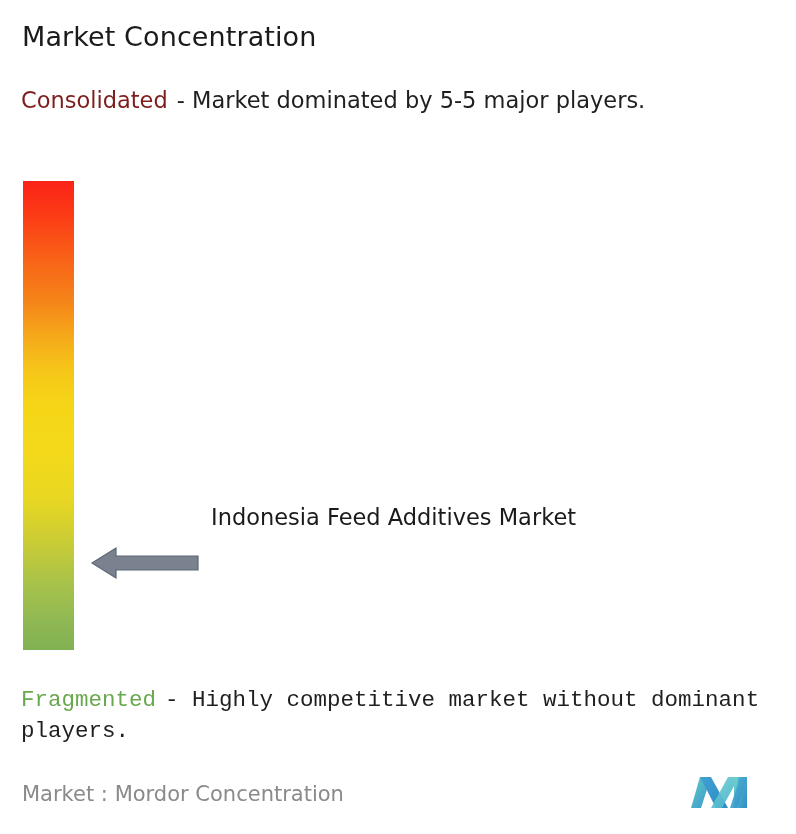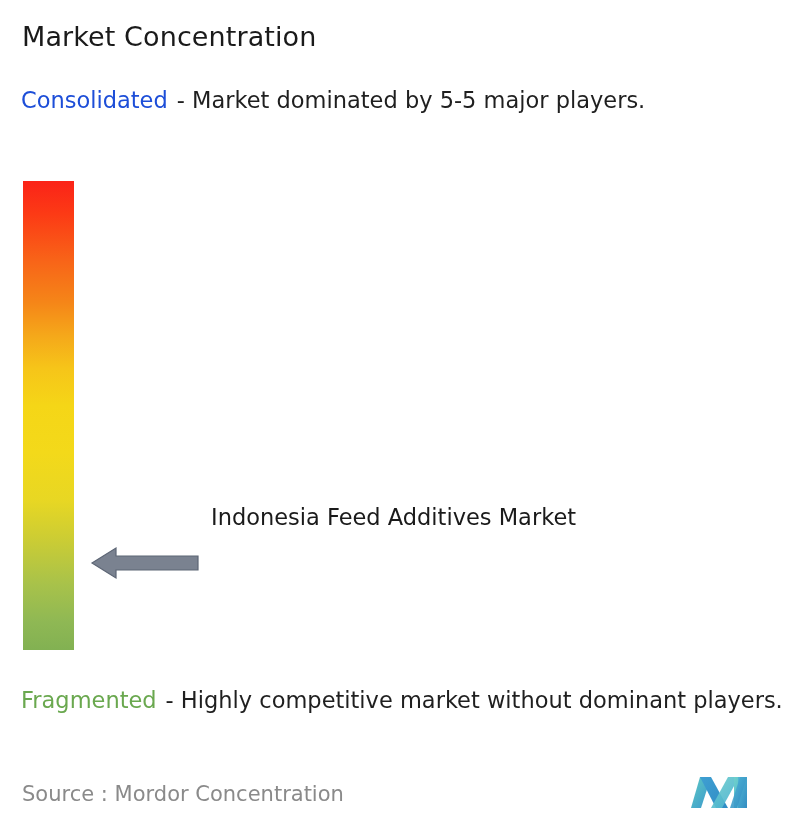--- a/index.html
+++ b/index.html
@@ -47,23 +47,24 @@
     color: #1f1f1f;
   }
   .legend-bottom {
     position: absolute;
     left: 21px;
     top: 685px;
     width: 772px;
     font-size: 22.5px;
     line-height: 31px;
     color: #1f1f1f;
+    font-family: Liberation Mono, monospace;
   }
   .kw-consolidated {
-    color: #1d4ed8;
+    color: #7f1d1d;
   }
   .kw-fragmented {
     color: #6aa84f;
   }
   .kw-gap {
     display: inline-block;
     width: 9px;
   }
 
   
@@ -146,21 +147,21 @@
   <div class="pointer-arrow">
     <svg width="110" height="36" viewBox="0 0 110 36" xmlns="http://www.w3.org/2000/svg">
       <polygon points="2,18 26,3 26,11 108,11 108,25 26,25 26,33" fill="#7a8290" stroke="#5d6675" stroke-width="1.2"></polygon>
     </svg>
   </div>
 
   <div class="pointer-label">Indonesia Feed Additives Market</div>
 
   <div class="legend-bottom"><span class="kw-fragmented">Fragmented</span><span class="kw-gap"></span><span>- Highly competitive market without dominant players.</span></div>
 
-  <div class="source-line"><span>Source :</span>&nbsp;<span class="source-value">Mordor Concentration</span></div>
+  <div class="source-line"><span>Market :</span>&nbsp;<span class="source-value">Mordor Concentration</span></div>
 
   <div class="brand-logo">
     <svg width="72" height="40" viewBox="0 0 72 40" xmlns="http://www.w3.org/2000/svg">
       <defs>
         <linearGradient id="g1" x1="0" y1="0" x2="1" y2="1">
           <stop offset="0" stop-color="#5ec9c4"></stop>
           <stop offset="1" stop-color="#3a97cd"></stop>
         </linearGradient>
         <linearGradient id="g2" x1="0" y1="0" x2="1" y2="1">
           <stop offset="0" stop-color="#3f9fd2"></stop>

